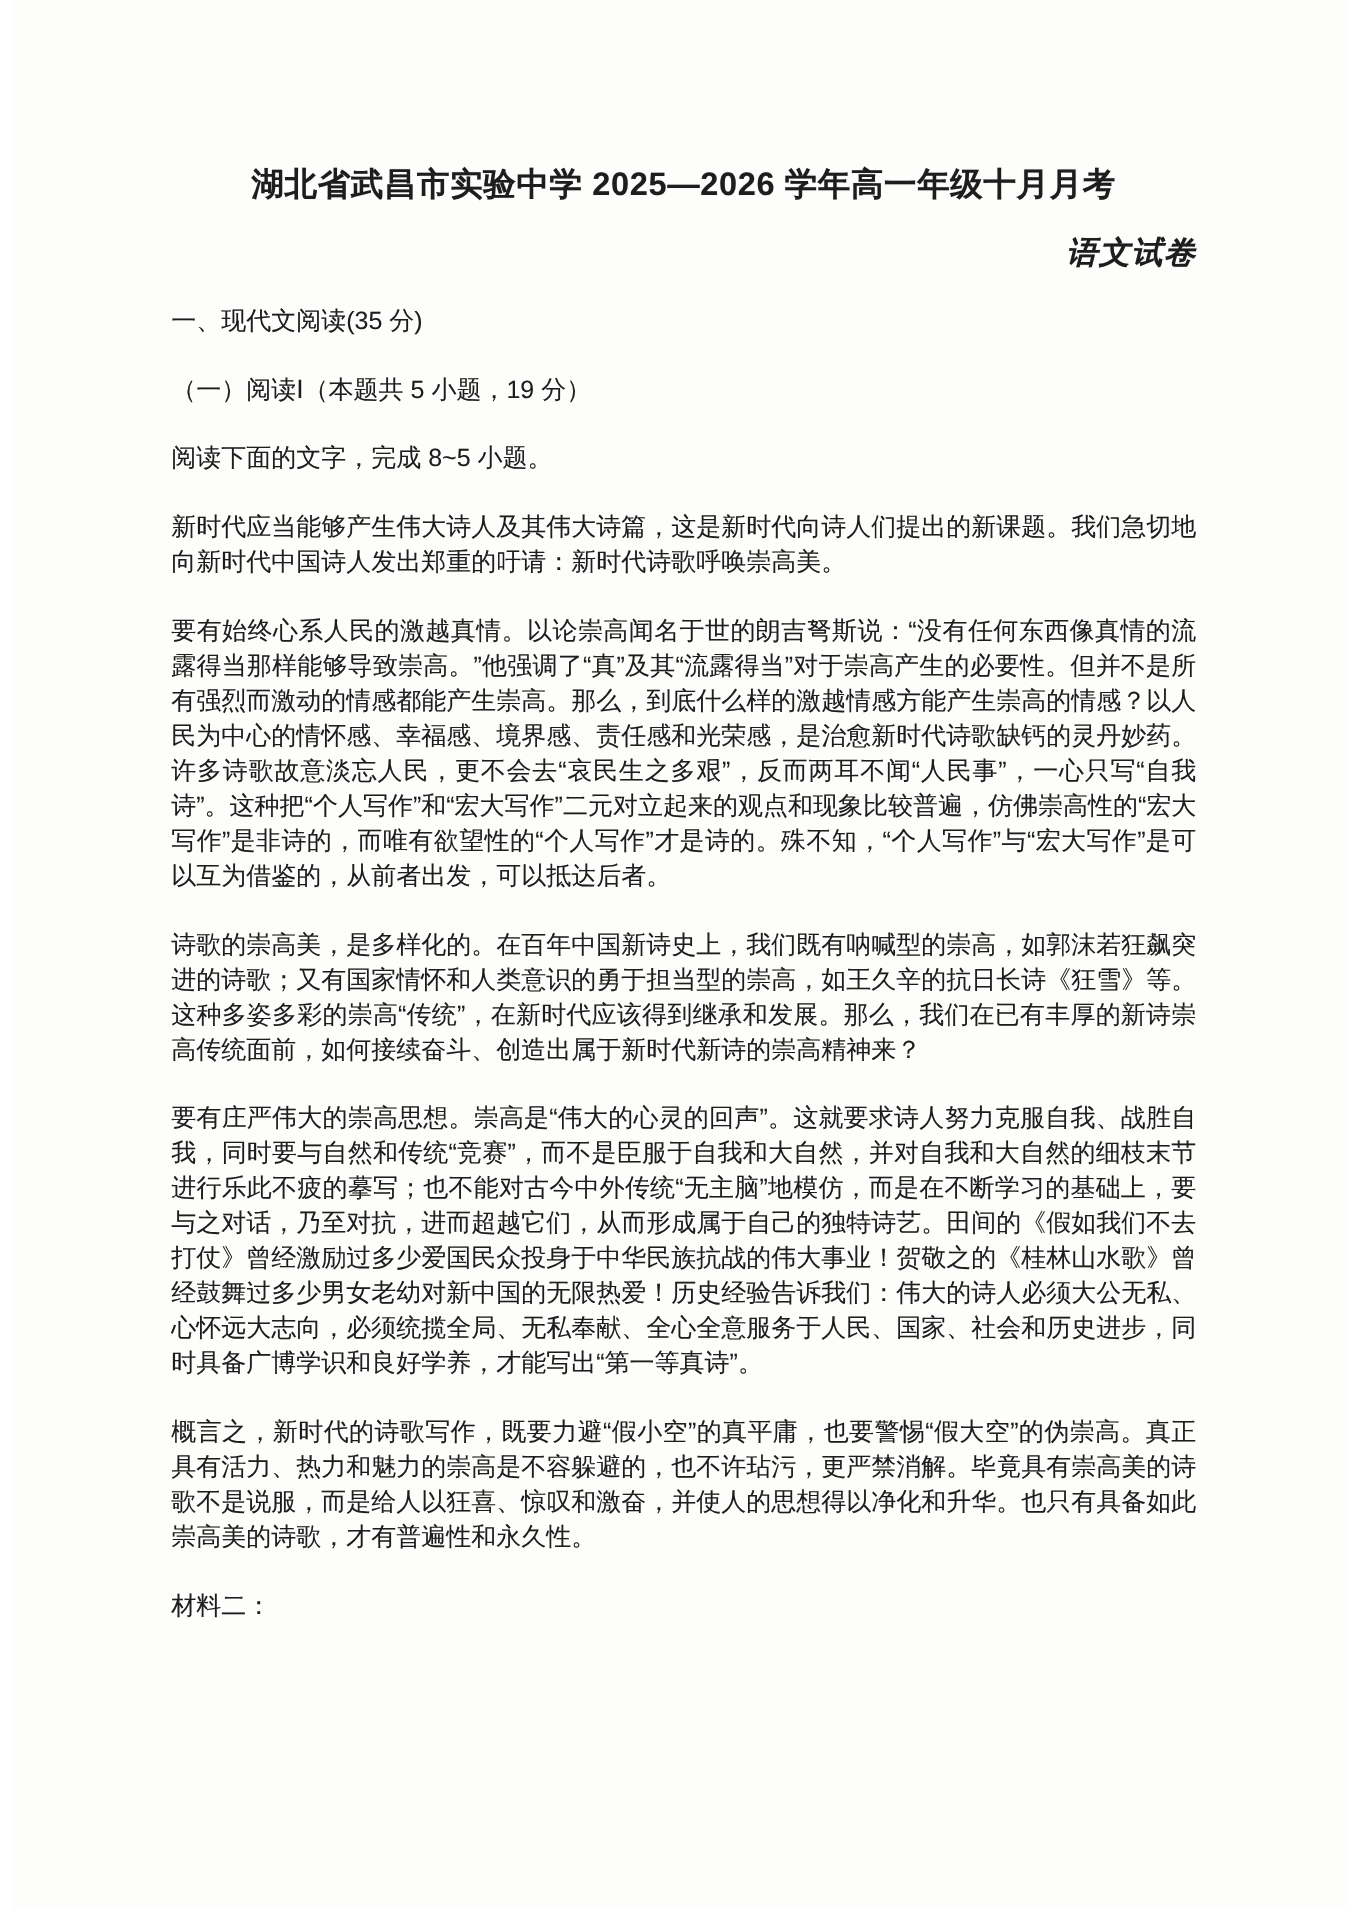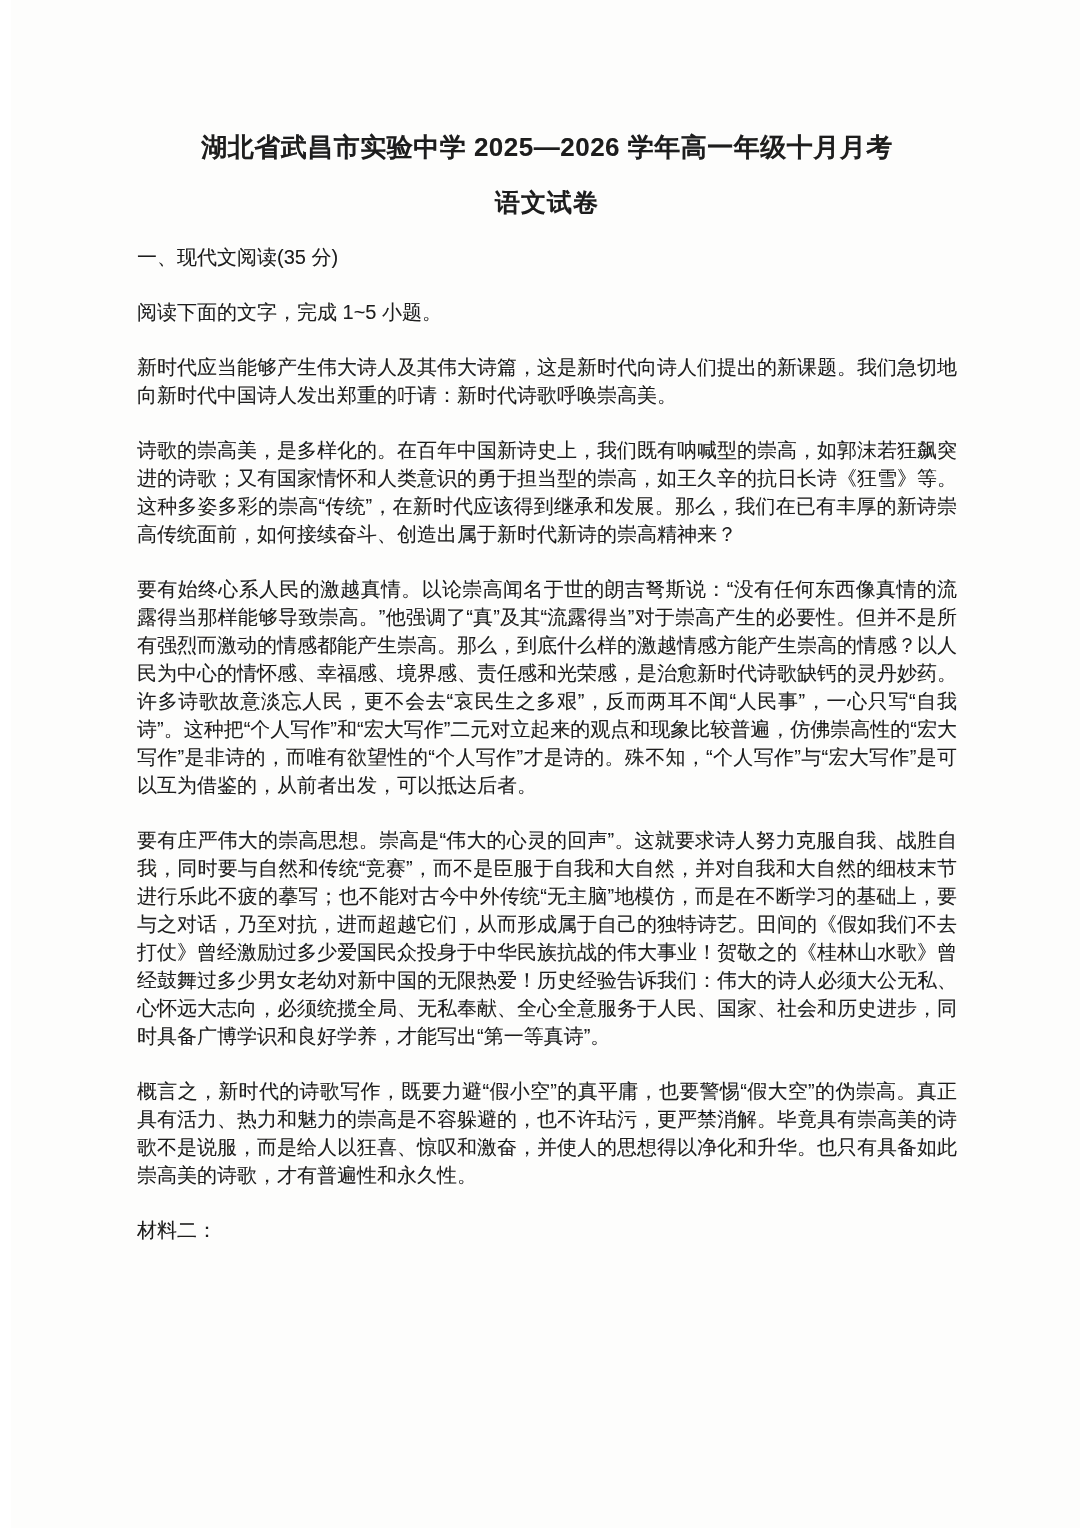--- a/index.html
+++ b/index.html
@@ -29,25 +29,26 @@
     text-align: center;
     line-height: 28px;
     margin: 0 0 27px 0;
     white-space: nowrap;
     letter-spacing: 0.5px;
     text-shadow: 0 0 0.6px rgba(20,20,20,0.35);
   }
   .doc-subtitle {
     font-size: 25px;
     font-weight: bold;
-    text-align: center;
+    text-align: right;
     line-height: 28px;
     margin: 0 0 27px 0;
     letter-spacing: 1px;
     text-shadow: 0 0 0.6px rgba(20,20,20,0.35);
+    font-style: italic;
   }
   .heading-bold {
     font-size: 20px;
     font-weight: normal;
     line-height: 28px;
     margin: 0 0 27px 0;
     text-shadow: 0 0 0.5px rgba(20,20,20,0.3);
   }
   .line-regular {
     font-size: 20px;
@@ -69,29 +70,30 @@
 
 <div class="page">
   <div class="content">
 
     <div class="doc-title">湖北省武昌市实验中学 2025—2026 学年高一年级十月月考</div>
 
     <div class="doc-subtitle">语文试卷</div>
 
     <div class="heading-bold">一、现代文阅读(35 分)</div>
 
+    <div class="line-regular">（一）阅读Ⅰ（本题共 5 小题，19 分）</div>
 
-    <div class="line-regular">阅读下面的文字，完成 1~5 小题。</div>
+    <div class="line-regular">阅读下面的文字，完成 8~5 小题。</div>
 
 
     <p class="para">新时代应当能够产生伟大诗人及其伟大诗篇，这是新时代向诗人们提出的新课题。我们急切地向新时代中国诗人发出郑重的吁请：新时代诗歌呼唤崇高美。</p>
 
+    <p class="para">要有始终心系人民的激越真情。以论崇高闻名于世的朗吉弩斯说：“没有任何东西像真情的流露得当那样能够导致崇高。”他强调了“真”及其“流露得当”对于崇高产生的必要性。但并不是所有强烈而激动的情感都能产生崇高。那么，到底什么样的激越情感方能产生崇高的情感？以人民为中心的情怀感、幸福感、境界感、责任感和光荣感，是治愈新时代诗歌缺钙的灵丹妙药。许多诗歌故意淡忘人民，更不会去“哀民生之多艰”，反而两耳不闻“人民事”，一心只写“自我诗”。这种把“个人写作”和“宏大写作”二元对立起来的观点和现象比较普遍，仿佛崇高性的“宏大写作”是非诗的，而唯有欲望性的“个人写作”才是诗的。殊不知，“个人写作”与“宏大写作”是可以互为借鉴的，从前者出发，可以抵达后者。</p>
+
     <p class="para">诗歌的崇高美，是多样化的。在百年中国新诗史上，我们既有呐喊型的崇高，如郭沫若狂飙突进的诗歌；又有国家情怀和人类意识的勇于担当型的崇高，如王久辛的抗日长诗《狂雪》等。这种多姿多彩的崇高“传统”，在新时代应该得到继承和发展。那么，我们在已有丰厚的新诗崇高传统面前，如何接续奋斗、创造出属于新时代新诗的崇高精神来？</p>
-
-    <p class="para">要有始终心系人民的激越真情。以论崇高闻名于世的朗吉弩斯说：“没有任何东西像真情的流露得当那样能够导致崇高。”他强调了“真”及其“流露得当”对于崇高产生的必要性。但并不是所有强烈而激动的情感都能产生崇高。那么，到底什么样的激越情感方能产生崇高的情感？以人民为中心的情怀感、幸福感、境界感、责任感和光荣感，是治愈新时代诗歌缺钙的灵丹妙药。许多诗歌故意淡忘人民，更不会去“哀民生之多艰”，反而两耳不闻“人民事”，一心只写“自我诗”。这种把“个人写作”和“宏大写作”二元对立起来的观点和现象比较普遍，仿佛崇高性的“宏大写作”是非诗的，而唯有欲望性的“个人写作”才是诗的。殊不知，“个人写作”与“宏大写作”是可以互为借鉴的，从前者出发，可以抵达后者。</p>
 
     <p class="para">要有庄严伟大的崇高思想。崇高是“伟大的心灵的回声”。这就要求诗人努力克服自我、战胜自我，同时要与自然和传统“竞赛”，而不是臣服于自我和大自然，并对自我和大自然的细枝末节进行乐此不疲的摹写；也不能对古今中外传统“无主脑”地模仿，而是在不断学习的基础上，要与之对话，乃至对抗，进而超越它们，从而形成属于自己的独特诗艺。田间的《假如我们不去打仗》曾经激励过多少爱国民众投身于中华民族抗战的伟大事业！贺敬之的《桂林山水歌》曾经鼓舞过多少男女老幼对新中国的无限热爱！历史经验告诉我们：伟大的诗人必须大公无私、心怀远大志向，必须统揽全局、无私奉献、全心全意服务于人民、国家、社会和历史进步，同时具备广博学识和良好学养，才能写出“第一等真诗”。</p>
 
     <p class="para">概言之，新时代的诗歌写作，既要力避“假小空”的真平庸，也要警惕“假大空”的伪崇高。真正具有活力、热力和魅力的崇高是不容躲避的，也不许玷污，更严禁消解。毕竟具有崇高美的诗歌不是说服，而是给人以狂喜、惊叹和激奋，并使人的思想得以净化和升华。也只有具备如此崇高美的诗歌，才有普遍性和永久性。</p>
 
 
     <div class="heading-bold">材料二：</div>
 
   </div>
 </div>

